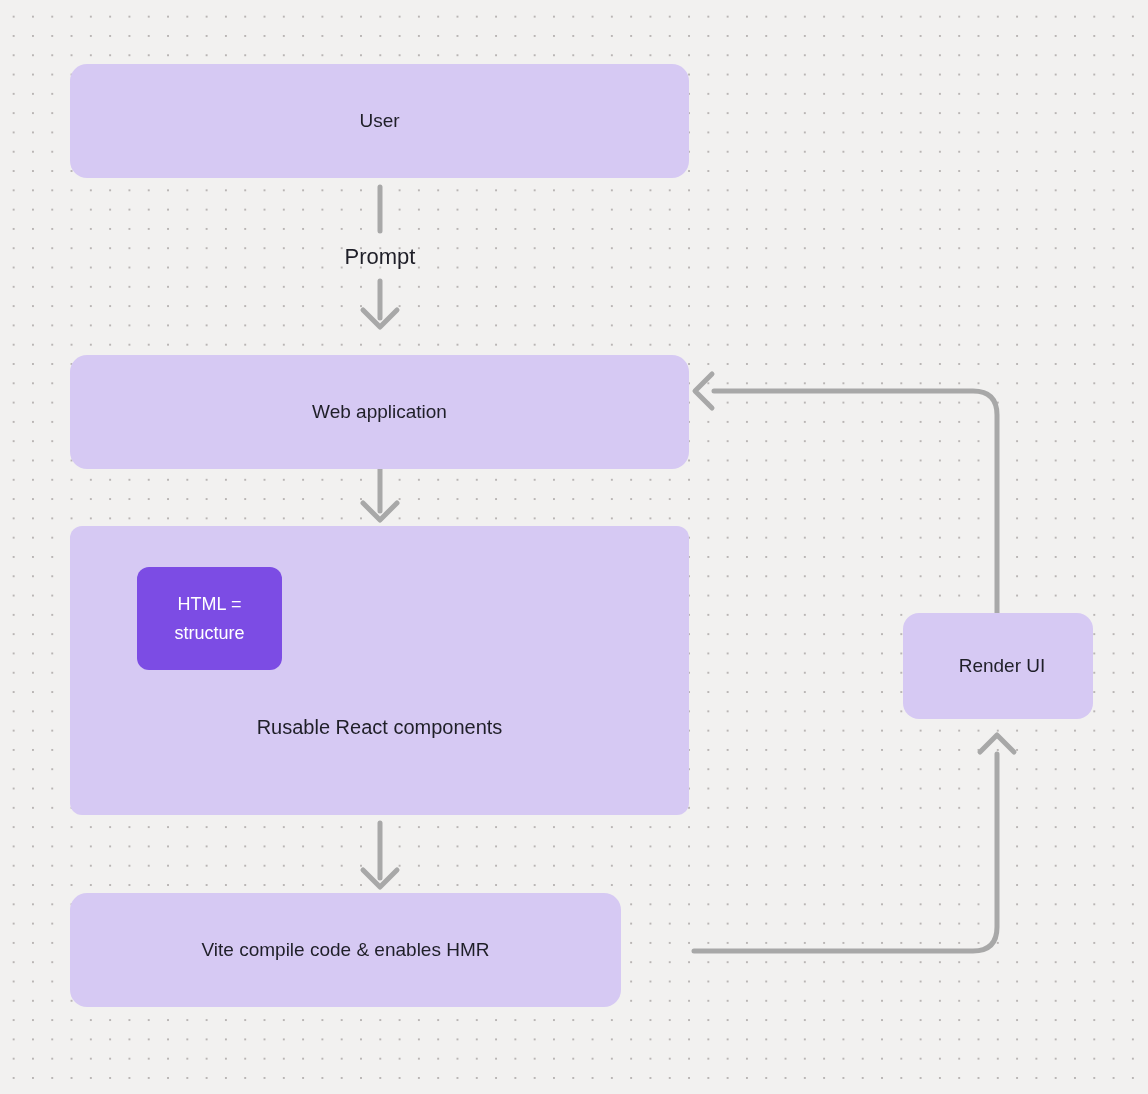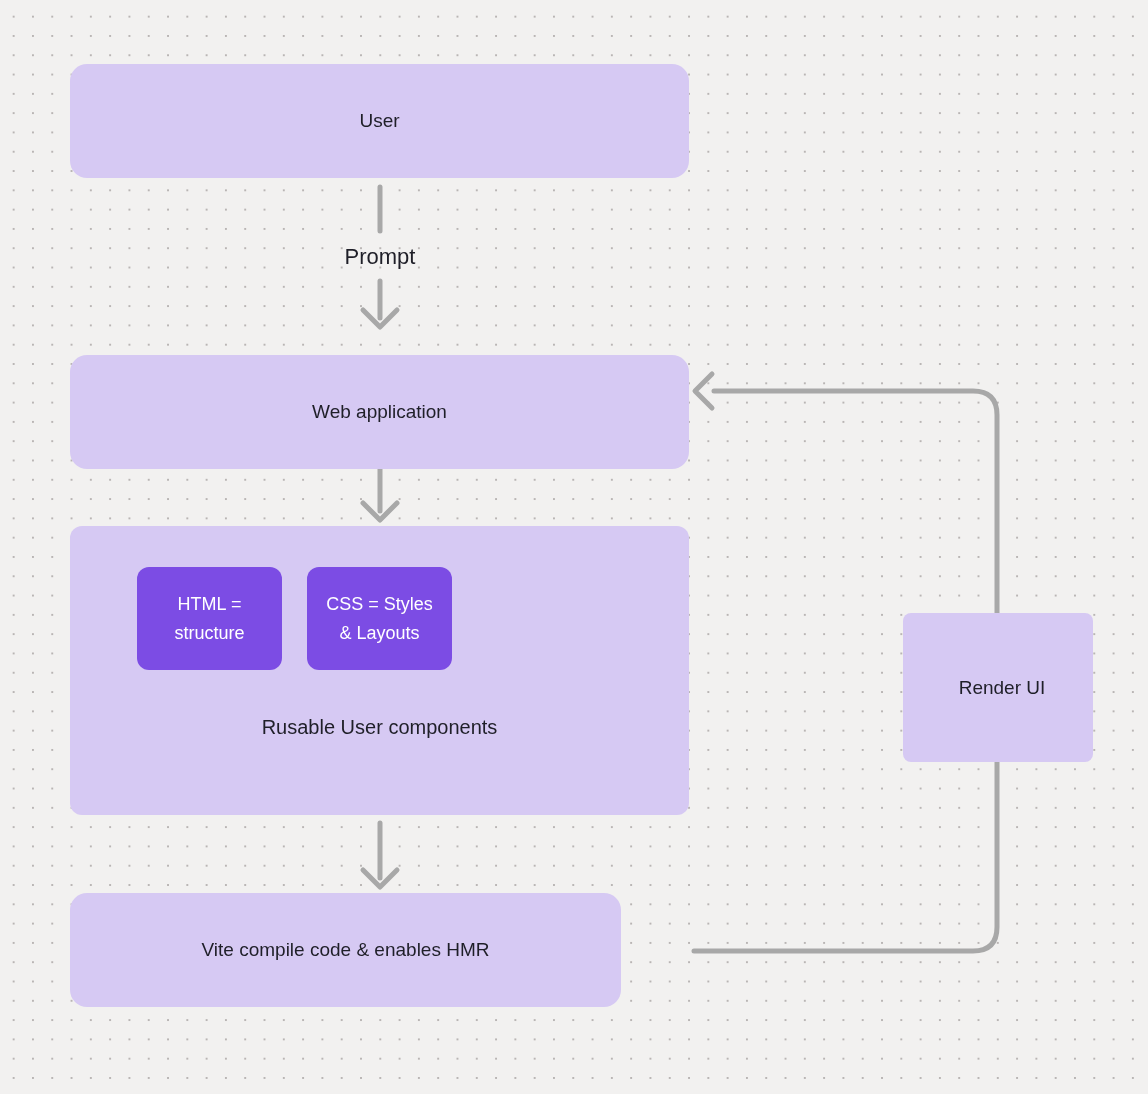--- a/index.html
+++ b/index.html
@@ -30,21 +30,21 @@
     display: flex;
     align-items: center;
     justify-content: center;
     font-size: 19px;
     color: var(--text);
   }
   #user-box  { left: 70px; top: 64px;  width: 619px; height: 114px; }
   #web-box   { left: 70px; top: 334px; width: 619px; height: 114px; margin-top: 21px; }
   #group-box { left: 70px; top: 526px; width: 619px; height: 289px; border-radius: 12px; }
   #vite-box  { left: 70px; top: 893px; width: 551px; height: 114px; }
-  #render-box{ left: 903px; top: 613px; width: 190px; height: 149px; border-radius: 8px; padding-left: 8px; }
+  #render-box{ left: 903px; top: 613px; width: 190px; height: 106px; border-radius: 16px; padding-left: 8px; }
 
   .cards-row {
     position: absolute;
     left: 137px; top: 567px;
     display: flex;
     gap: 25px;
   }
   .card {
     width: 145px; height: 103px;
     background: var(--card_fill);
@@ -117,27 +117,23 @@
   <span>Web application</span>
 </div>
 
 <div class="node" id="group-box"></div>
 
 <div class="cards-row">
   <div class="card">
     <span>HTML =</span>
     <span>structure</span>
   </div>
-  <div class="card">
-    <span>CSS = Styles</span>
-    <span>&amp; Layouts</span>
-  </div>
 </div>
 
-<div class="group-caption">Rusable User components</div>
+<div class="group-caption">Rusable React components</div>
 
 <div class="node" id="vite-box">
   <span>Vite compile code &amp; enables HMR</span>
 </div>
 
 <div class="node" id="render-box">
   <span>Render UI</span>
 </div>
 
 </body></html>

